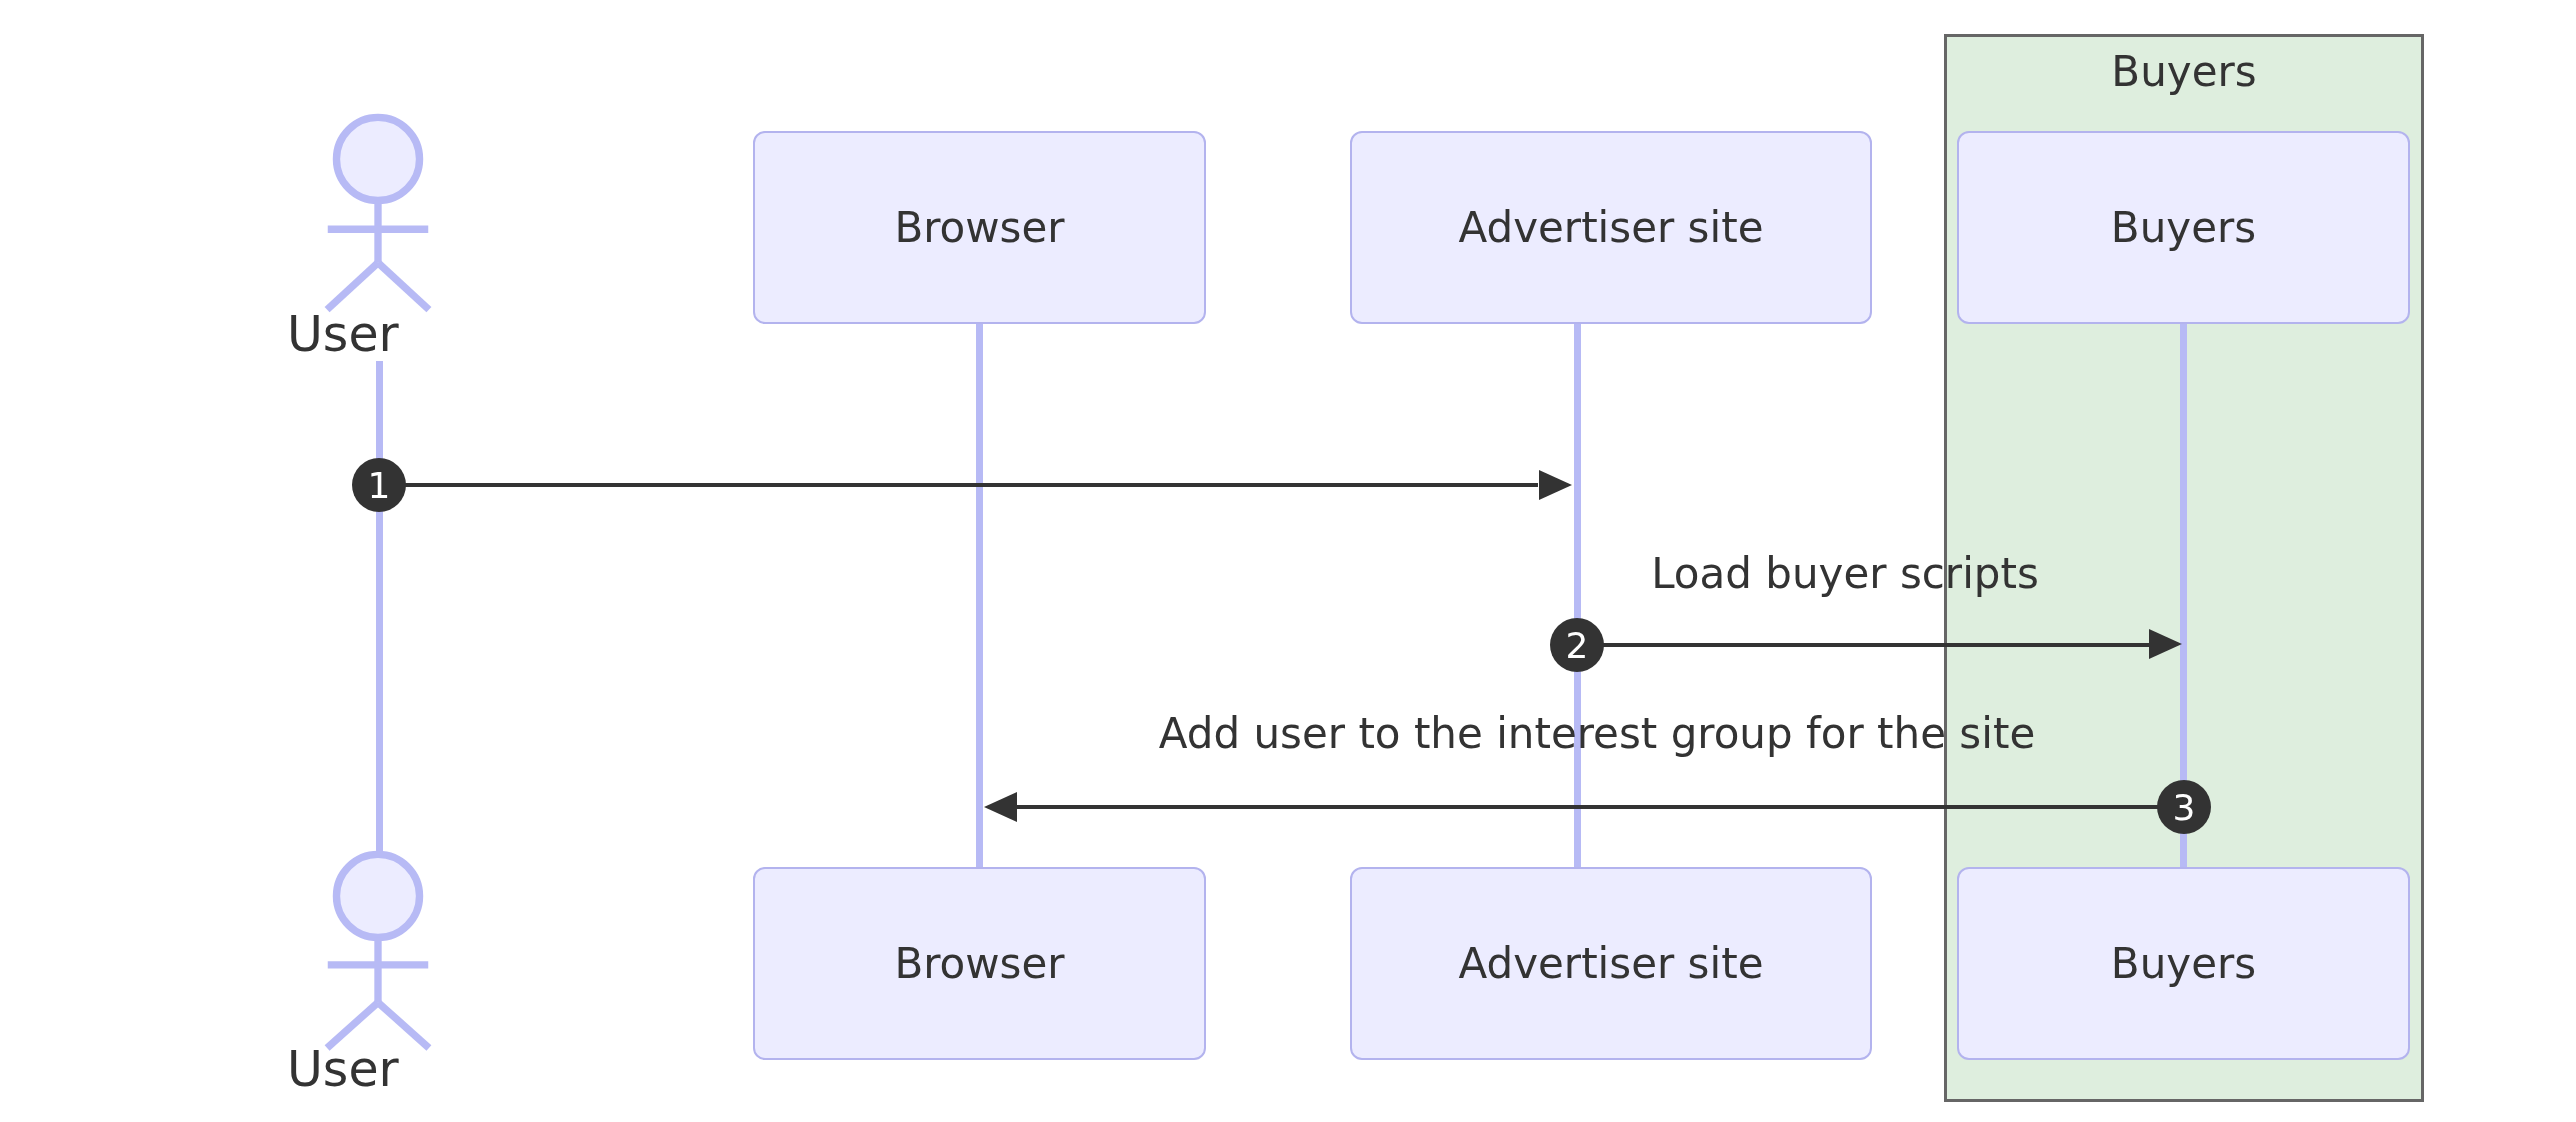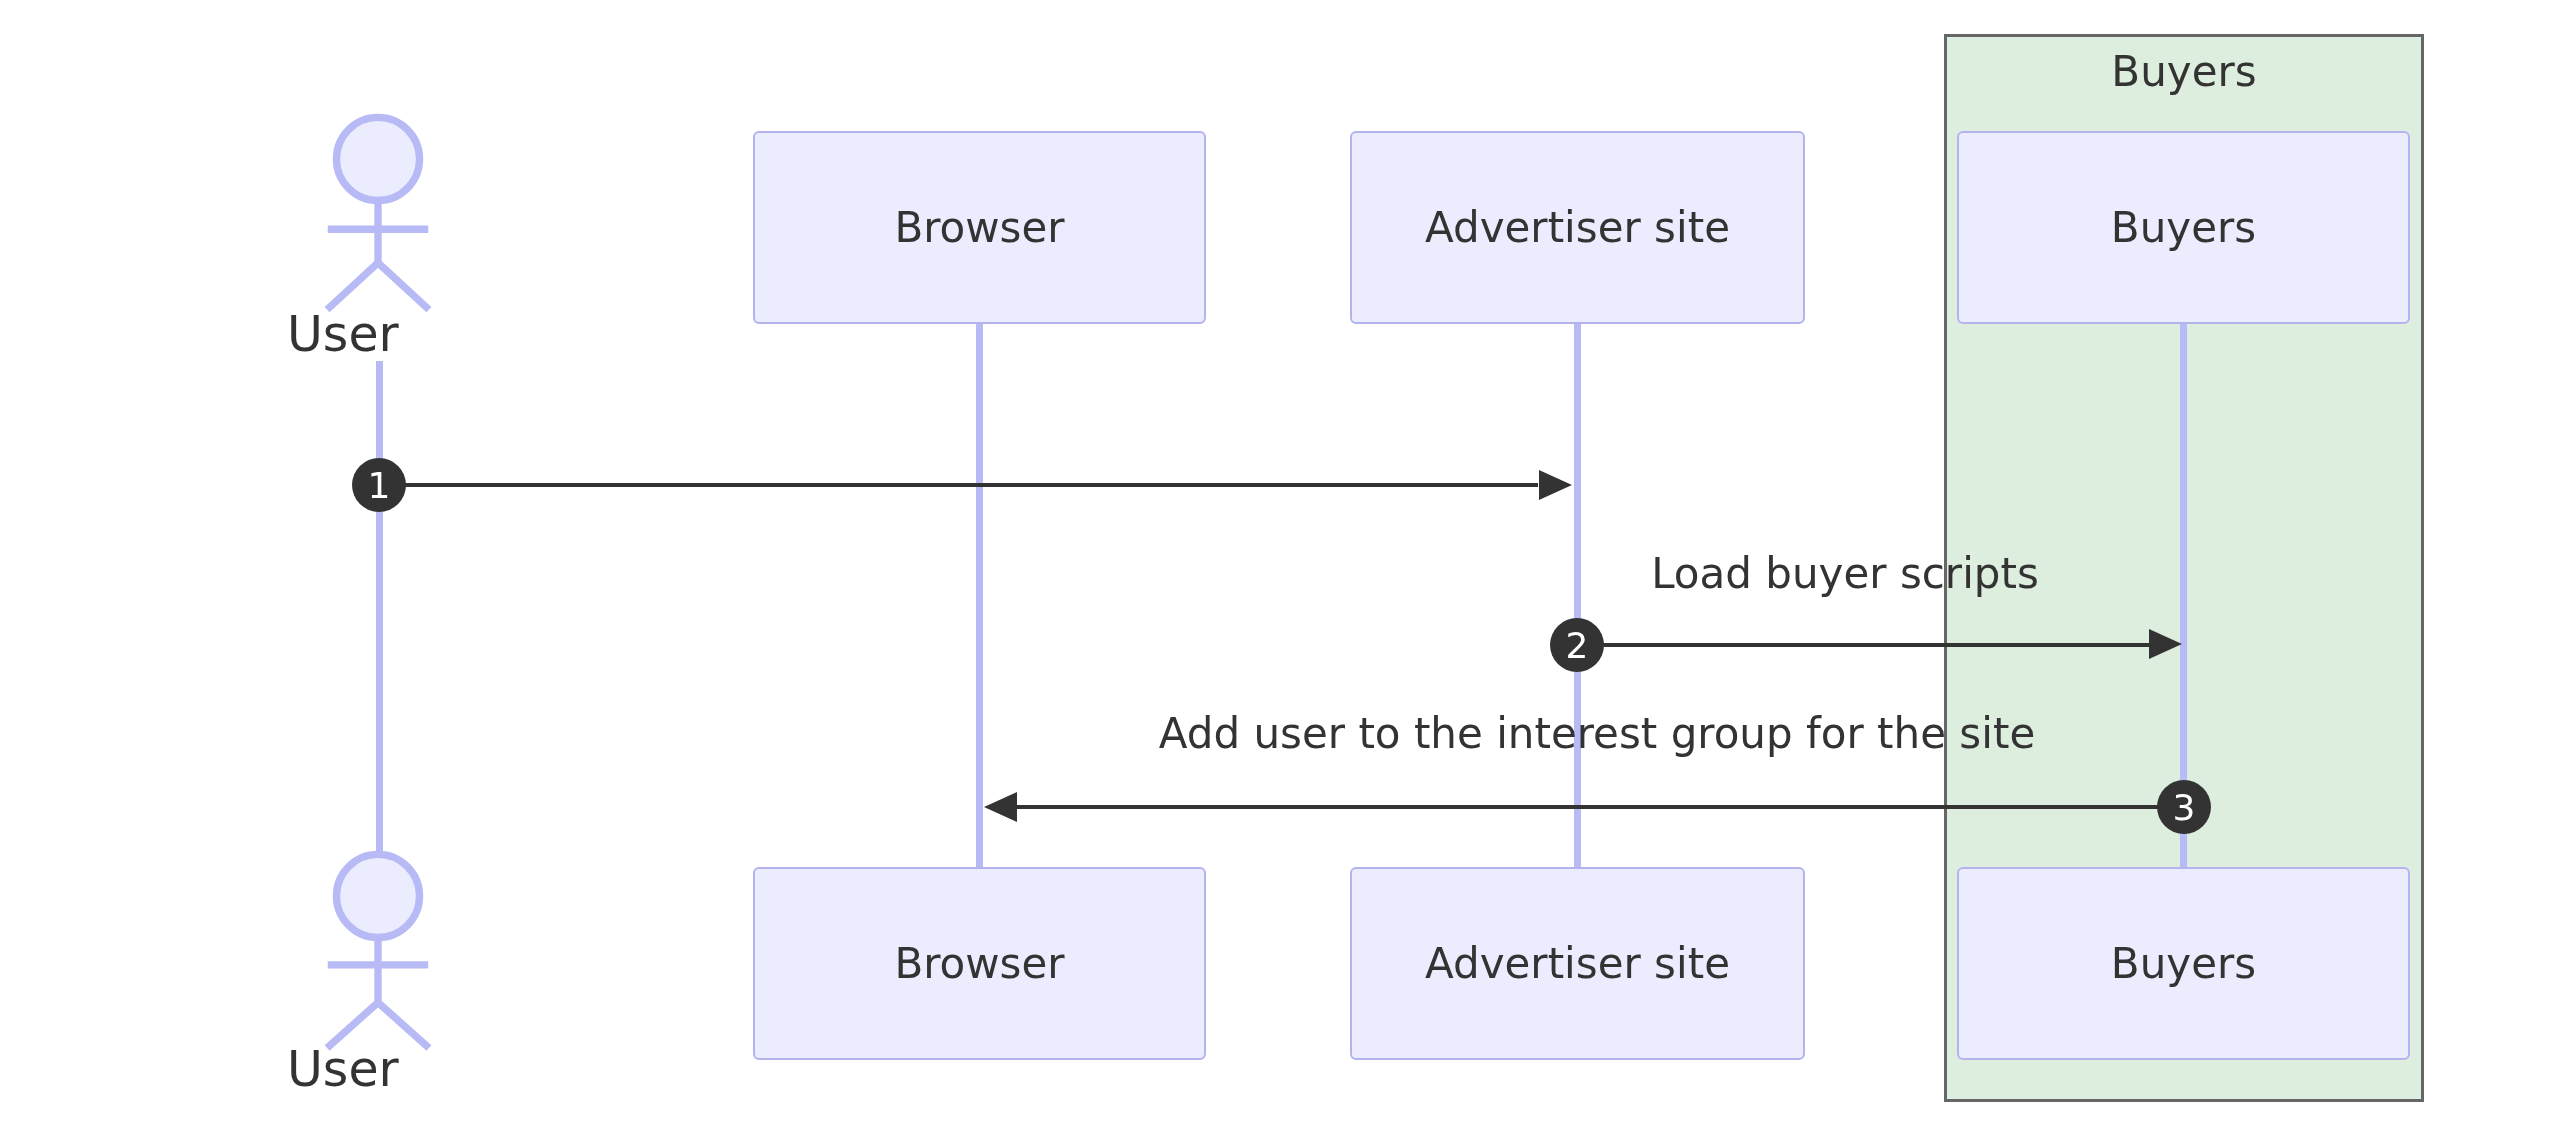--- a/index.html
+++ b/index.html
@@ -39,30 +39,30 @@
   #lifeline-user{left:376px;top:361px;height:490px;}
   #lifeline-browser{left:976px;top:324px;height:543px;}
   #lifeline-advertiser{left:1574px;top:324px;height:543px;}
   #lifeline-buyers{left:2180px;top:324px;height:543px;}
   
   .pbox{
     position:absolute;
     height:193px;
     background:#ECECFF;
     border:2.7px solid #B3B3EE;
-    border-radius:6px;
+    border-radius:12px;
     box-sizing:border-box;
     display:flex;align-items:center;justify-content:center;
     font-size:42px;
     z-index:3;
   }
   .pbox.top{top:131px;}
   .pbox.bottom{top:867px;}
   .pbox.browser{left:753px;width:453px;}
-  .pbox.advertiser{left:1350px;width:455px;}
+  .pbox.advertiser{left:1350px;width:522px;}
   .pbox.buyers{left:1957px;width:453px;}
   
   .actor-svg{position:absolute;left:310px;width:136px;height:205px;z-index:3;}
   #actor-top{top:110px;}
   #actor-bottom{top:847px;}
   .actor-label{
     position:absolute;left:287px;width:201px;
     text-align:left;
     font-size:49px;line-height:43px;
     z-index:4;

